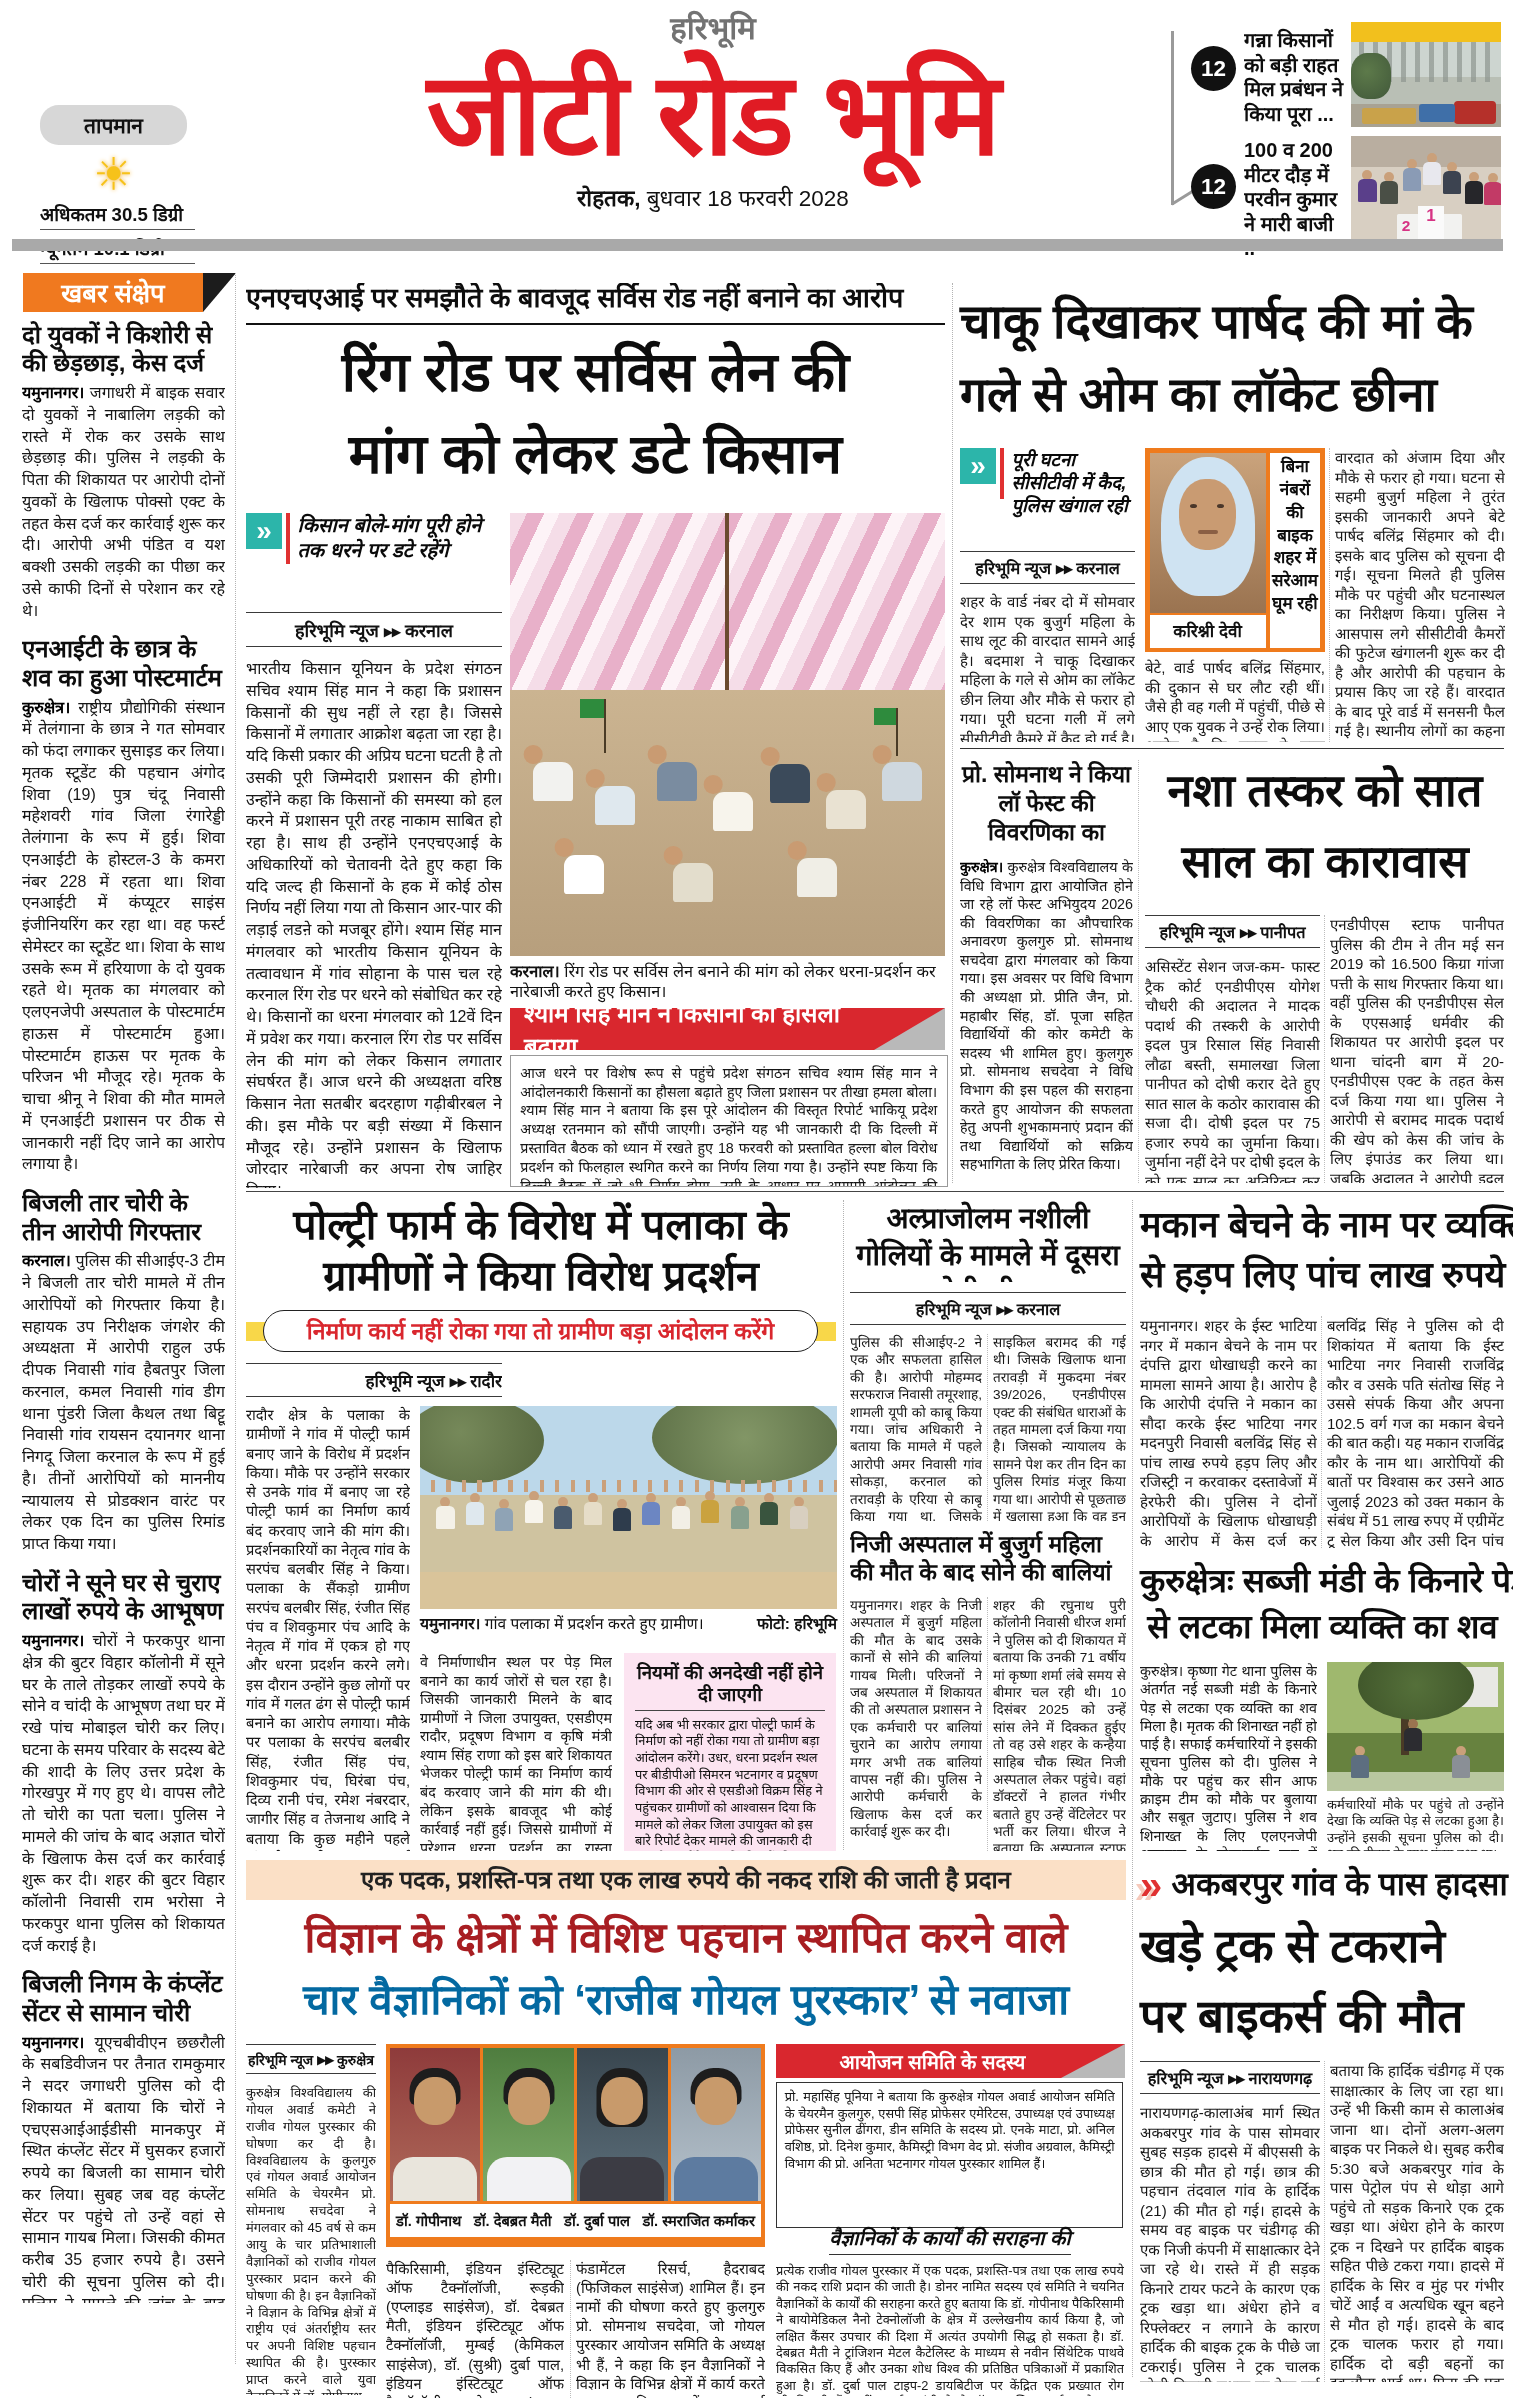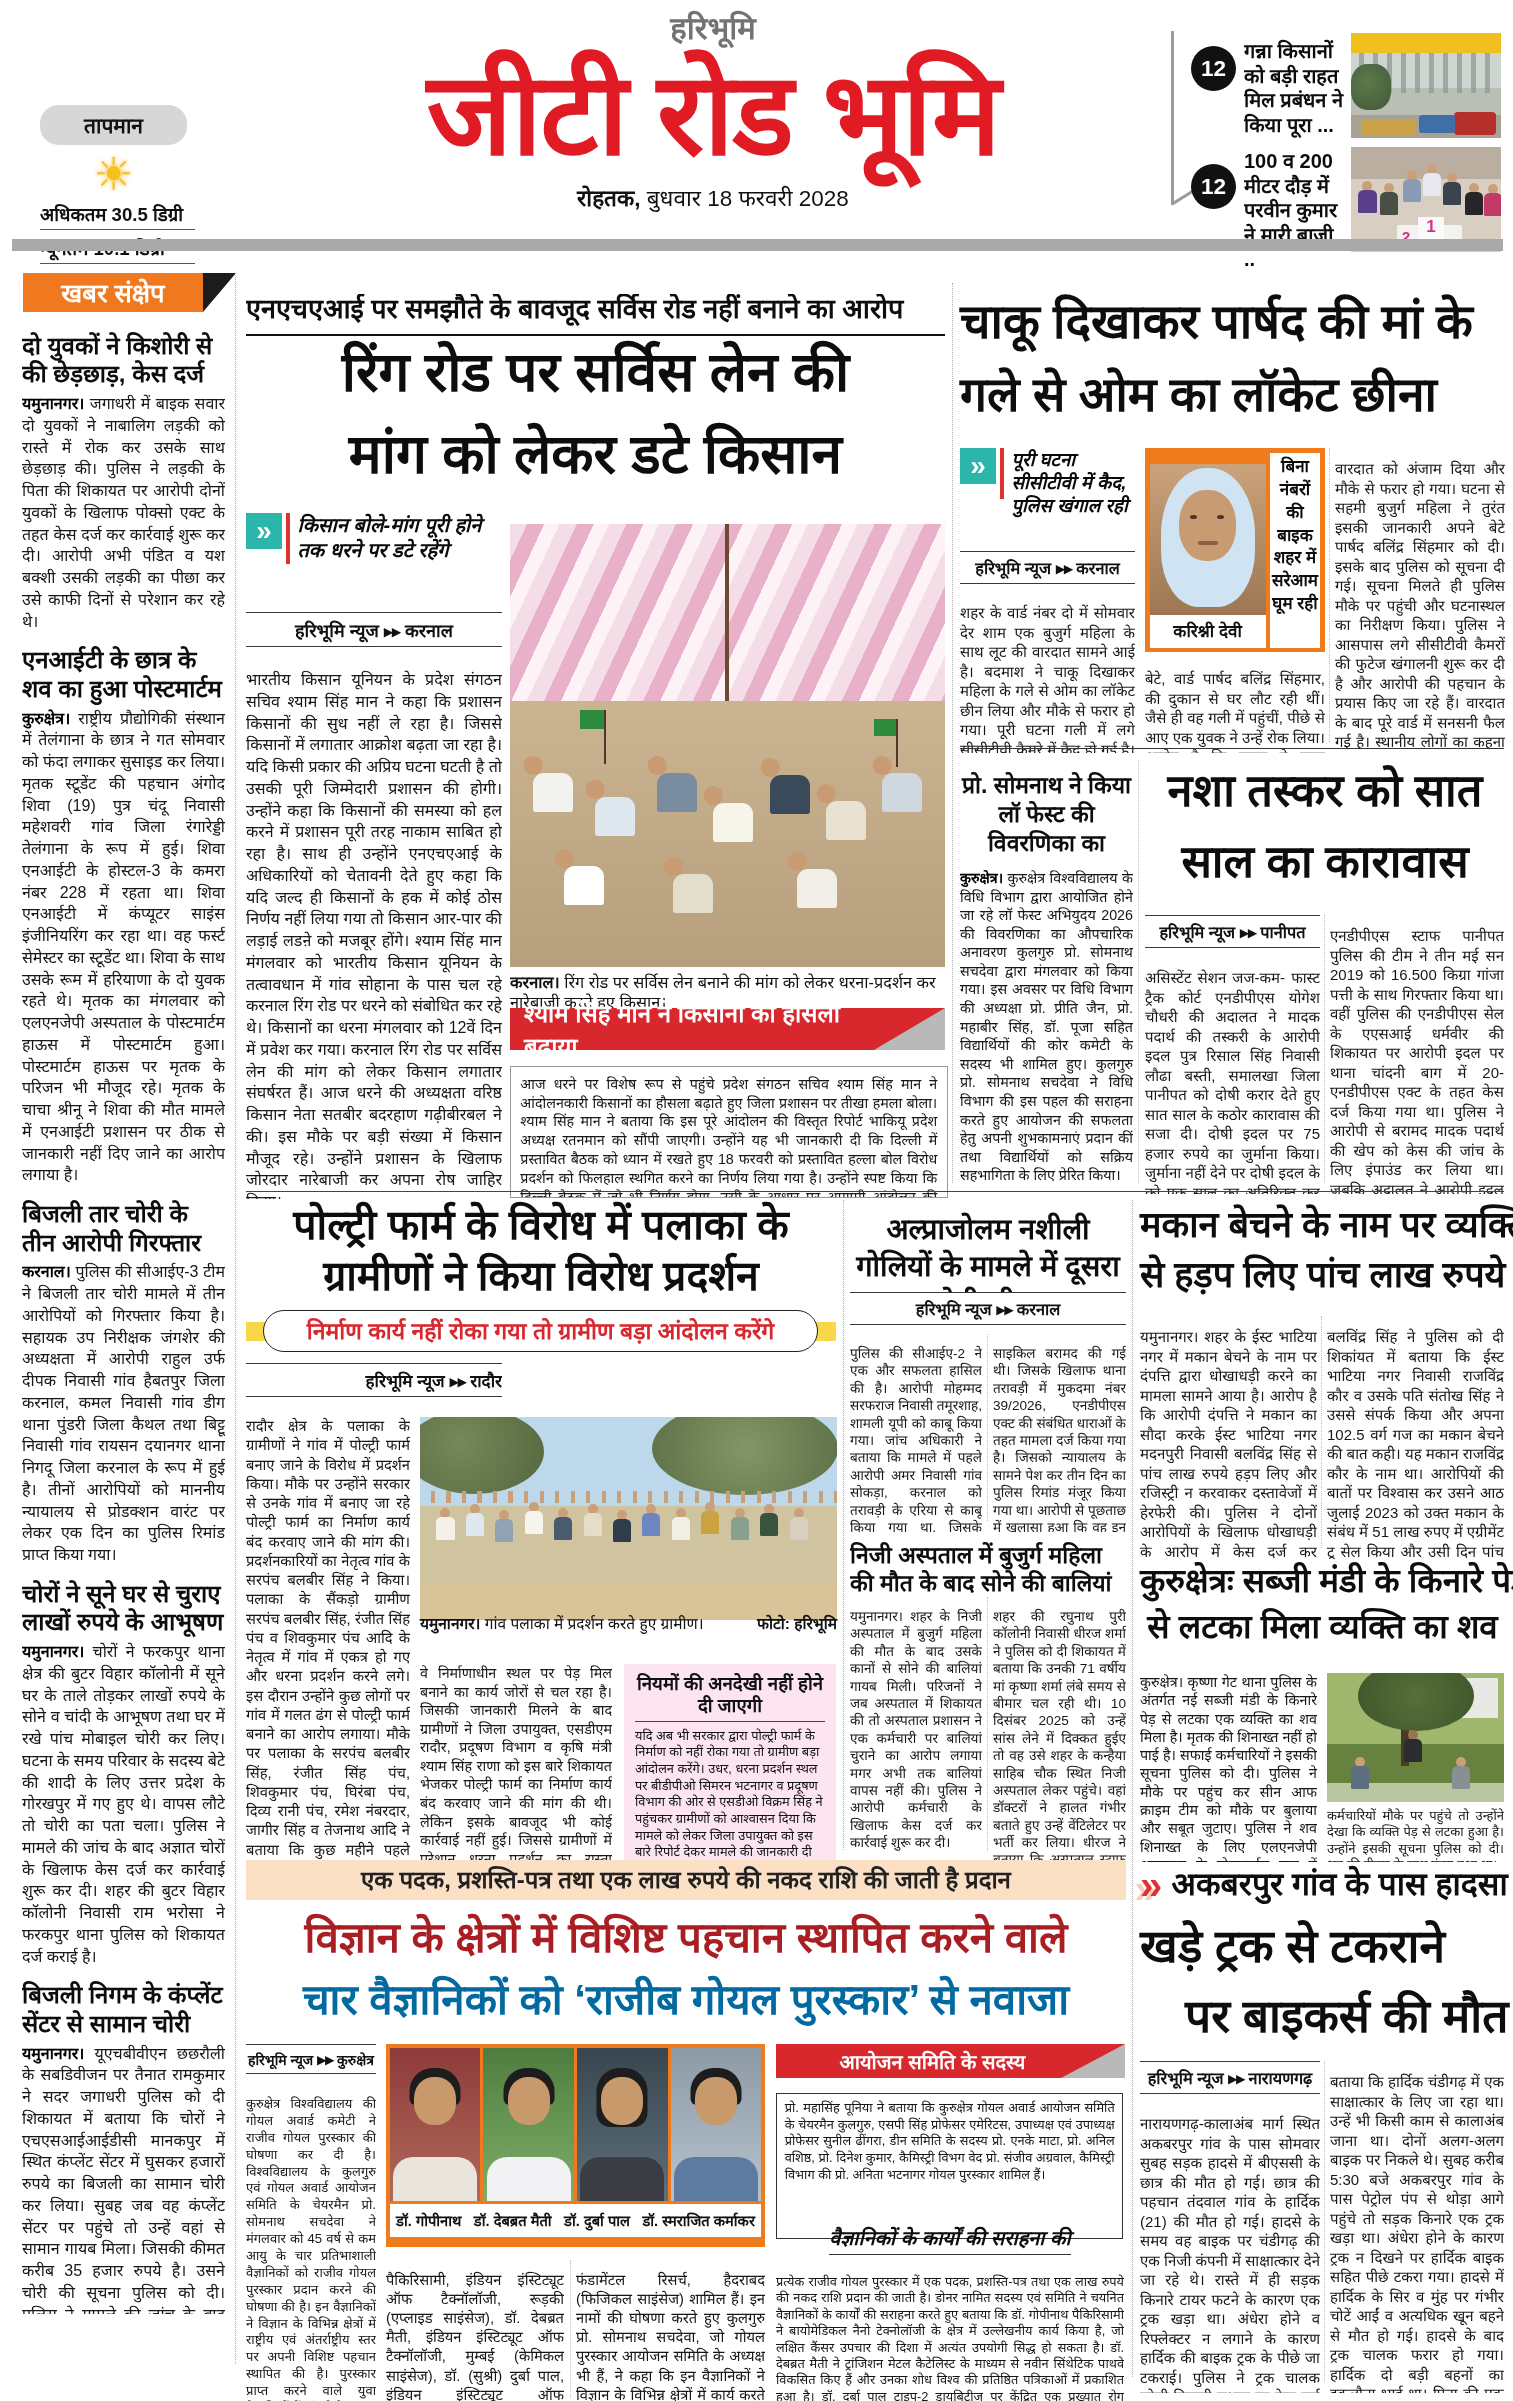--- a/index.html
+++ b/index.html
@@ -1,18 +1,18 @@
 <!DOCTYPE html>
 <html style="font-size:12.4px"><head>
 <meta charset="utf-8">
 <style>
   html,body{margin:0;padding:0;background:#e9e9e9;font-family:"Liberation Sans","DejaVu Sans",sans-serif;}
   .page{position:relative;width:1514px;height:2401px;background:#fff;margin:0 auto;overflow:hidden;color:#111;}
   .abs{position:absolute;}
-  .clip{overflow:hidden;margin-top:11px;}
+  .clip{overflow:hidden;}
   .jt{text-align:justify;}
   .ctr{text-align:center;}
   .b{font-weight:bold;}
   .body-txt{color:#161616;line-height:1.36;}
   .body-txt b{color:#000;}
   .hl{font-weight:bold;color:#0d0d0d;line-height:1.18;}
   .byline{border-top:1.9px solid #3a3a3a;border-bottom:1.9px solid #3a3a3a;text-align:center;font-weight:bold;font-size:18px;padding:4.6px 0;color:#111;white-space:nowrap;overflow:hidden;}
   .byline .sep{font-size:12.4px;letter-spacing:-1.5px;vertical-align:1.5px;}
   .tealmark{display:flex;gap:7.7px;align-items:flex-start;}
   .tm-wrap{display:flex;flex:none;}
@@ -461,21 +461,21 @@
     <span class="hl" style="display:inline-block;font-size:20px;border-bottom:1.9px solid #333;padding-bottom:3.1px;">वैज्ञानिकों के कार्यों की सराहना की</span>
   </div>
   <div class="abs body-txt jt clip" style="left:776px;top:2263px;width:348px;height:133px;font-size:12.8px;line-height:1.28;">प्रत्येक राजीव गोयल पुरस्कार में एक पदक, प्रशस्ति-पत्र तथा एक लाख रुपये की नकद राशि प्रदान की जाती है। डोनर नामित सदस्य एवं समिति ने चयनित वैज्ञानिकों के कार्यों की सराहना करते हुए बताया कि डॉ. गोपीनाथ पैकिरिसामी ने बायोमेडिकल नैनो टेक्नोलॉजी के क्षेत्र में उल्लेखनीय कार्य किया है, जो लक्षित कैंसर उपचार की दिशा में अत्यंत उपयोगी सिद्ध हो सकता है। डॉ. देबब्रत मैती ने ट्रांजिशन मेटल कैटेलिस्ट के माध्यम से नवीन सिंथेटिक पाथवे विकसित किए हैं और उनका शोध विश्व की प्रतिष्ठित पत्रिकाओं में प्रकाशित हुआ है। डॉ. दुर्बा पाल टाइप-2 डायबिटीज पर केंद्रित एक प्रख्यात रोग जीवविज्ञानी हैं। वहीं, स्वर्ण जयंती फेलो डॉ. स्मराजित कर्माकर ने ग्लास फॉर्मेशन पर विशेष ध्यान देते हुए डिसऑर्डर्ड सिस्टम के गुणों की समझ को समृद्ध किया है।</div>
 
   <div class="abs" style="left:1140px;top:1862px;width:365px;height:45px;display:flex;align-items:center;gap:9.3px;">
     <span class="chev2" style="font-size:40px;line-height:1;">»</span>
     <span class="hl" style="font-size:32px;white-space:nowrap;">अकबरपुर गांव के पास हादसा</span>
   </div>
   <div class="abs" style="left:1140px;top:1911px;width:365px;">
     <div class="hl" style="font-size:46px;line-height:70px;white-space:nowrap;">खड़े ट्रक से टकराने</div>
-    <div class="hl" style="font-size:46px;line-height:70px;white-space:nowrap;margin-left:45px;">पर बाइकर्स की मौत</div>
+    <div class="hl" style="font-size:46px;line-height:70px;white-space:nowrap;">पर बाइकर्स की मौत</div>
   </div>
   <div class="abs byline" style="left:1140px;top:2061px;width:180px;font-size:16.3px;">
     <span>हरिभूमि न्यूज</span> <span class="sep">▶▶</span> <span>नारायणगढ़</span>
   </div>
   <div class="abs body-txt jt clip" style="left:1140px;top:2103px;width:180px;height:279px;font-size:15px;line-height:1.3;">नारायणगढ़-कालाअंब मार्ग स्थित अकबरपुर गांव के पास सोमवार सुबह सड़क हादसे में बीएससी के छात्र की मौत हो गई। छात्र की पहचान तंदवाल गांव के हार्दिक (21) की मौत हो गई। हादसे के समय वह बाइक पर चंडीगढ़ की एक निजी कंपनी में साक्षात्कार देने जा रहे थे। रास्ते में ही सड़क किनारे टायर फटने के कारण एक ट्रक खड़ा था। अंधेरा होने व रिफ्लेक्टर न लगाने के कारण हार्दिक की बाइक ट्रक के पीछे जा टकराई। पुलिस ने ट्रक चालक बरेली निवासी सुभाष पर केस दर्ज कर जांच शुरू कर दी है। मृतक के चाचा जगबीर सिंह ने</div>
   <div class="abs dotv1" style="left:1324px;top:2061px;height:321px;"></div>
   <div class="abs body-txt jt clip" style="left:1330px;top:2061px;width:174px;height:321px;font-size:15px;line-height:1.3;">बताया कि हार्दिक चंडीगढ़ में एक साक्षात्कार के लिए जा रहा था। उन्हें भी किसी काम से कालाअंब जाना था। दोनों अलग-अलग बाइक पर निकले थे। सुबह करीब 5:30 बजे अकबरपुर गांव के पास पेट्रोल पंप से थोड़ा आगे पहुंचे तो सड़क किनारे एक ट्रक खड़ा था। अंधेरा होने के कारण ट्रक न दिखने पर हार्दिक बाइक सहित पीछे टकरा गया। हादसे में हार्दिक के सिर व मुंह पर गंभीर चोटें आईं व अत्यधिक खून बहने से मौत हो गई। हादसे के बाद ट्रक चालक फरार हो गया। हार्दिक दो बड़ी बहनों का इकलौता भाई था। पिता की एक साल पहले मौत हो चुकी है।</div>
 
 </div>
 

